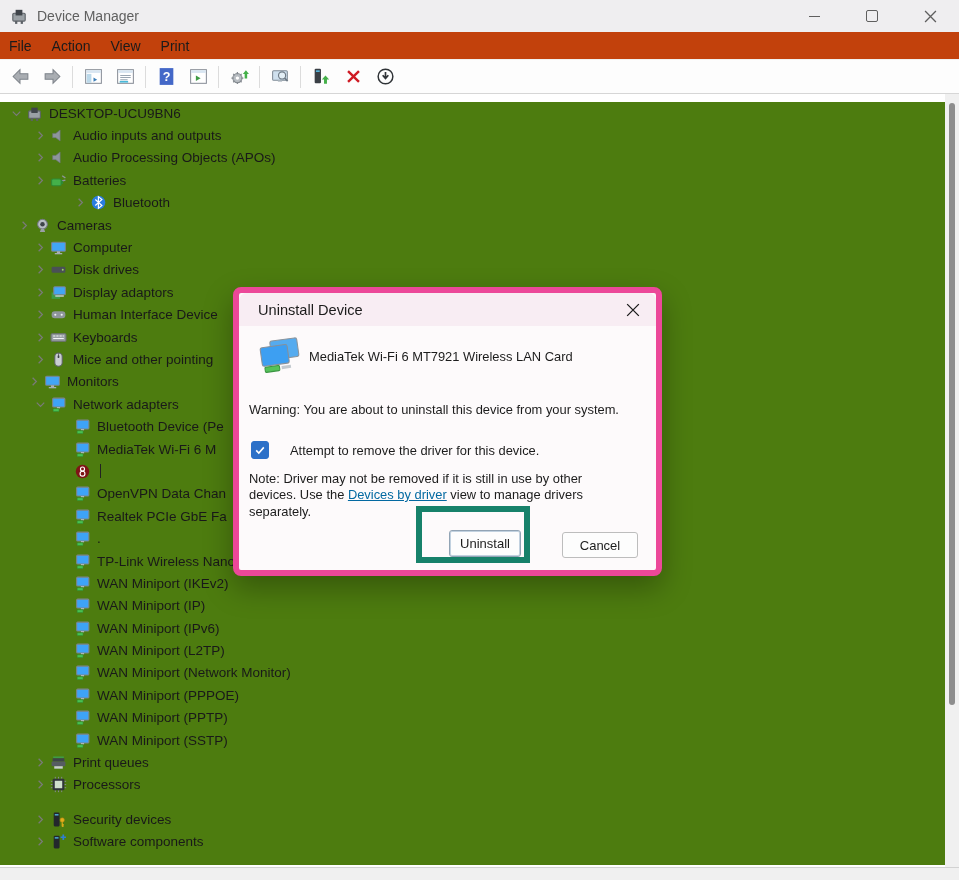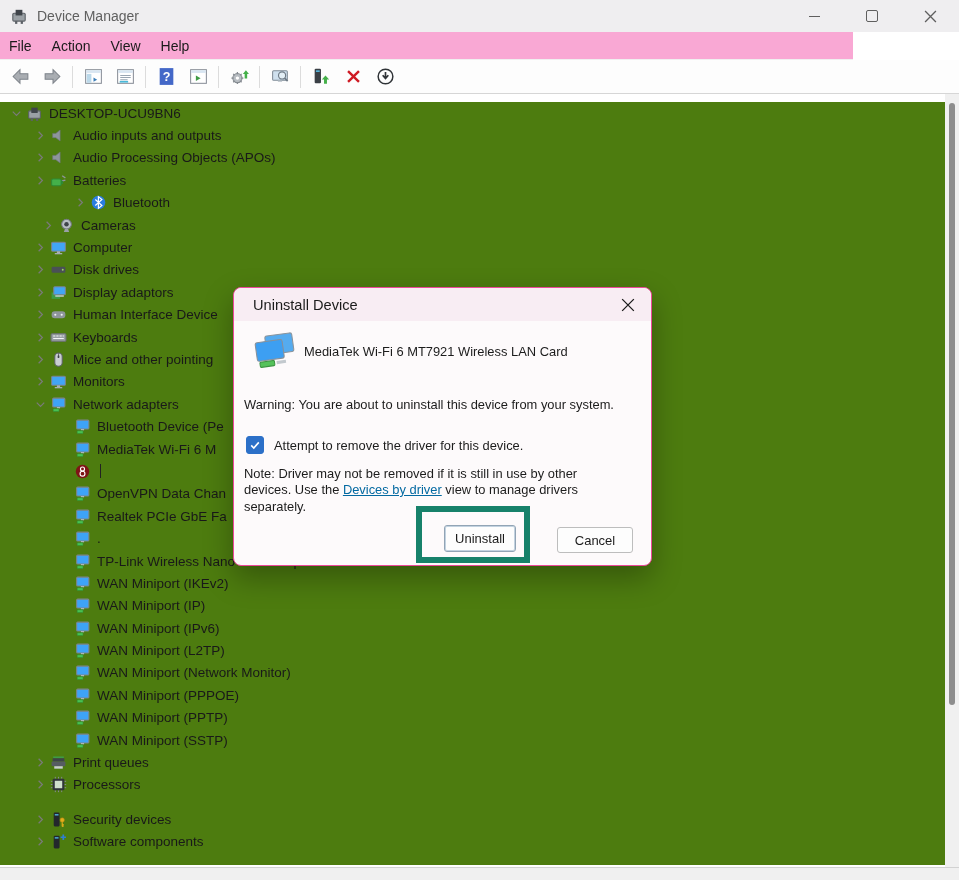--- a/index.html
+++ b/index.html
@@ -11,21 +11,21 @@
   .titlebar{position:absolute;left:0;top:0;width:959px;height:32px;background:#efeef0;
             display:flex;align-items:center;}
   .app-icon{margin-left:10px;width:18px;height:18px;display:flex;align-items:center;justify-content:center;}
   .win-title{margin-left:9px;font-size:14px;color:#606060;}
   .win-controls{position:absolute;right:0;top:0;height:32px;display:flex;}
   .win-btn{width:58px;height:32px;display:flex;align-items:center;justify-content:center;cursor:default;}
   .min-glyph{width:11px;height:0;border-top:1.4px solid #5f5f5f;}
   .max-glyph{width:10px;height:10px;border:1.2px solid #5f5f5f;border-radius:2px;}
 
   
-  .menubar{position:absolute;left:0;top:32px;width:853px;height:27px;background:#f9a8d4;
+  .menubar{position:absolute;left:0;top:32px;width:959px;height:27px;background:#c2410c;
            display:flex;align-items:center;border-bottom:1px solid #f0f0f0;}
   .menu-item{font-size:14px;color:#1b1b1b;padding:0 10px;}
   .menu-item:first-child{padding-left:9px;}
 
   
   .toolbar{position:absolute;left:0;top:60px;width:959px;height:33px;background:#fdfdfd;
            border-bottom:1px solid #d6d6d6;display:flex;align-items:center;}
   .tb-btn{width:30px;height:28px;display:flex;align-items:center;justify-content:center;margin:0 1px;}
   .tb-btn svg{width:21px;height:21px;}
   .tb-sep{width:1px;height:22px;background:#dcdcdc;margin:0 4px;}
@@ -44,35 +44,35 @@
   
   .vscroll{position:absolute;right:0;top:94px;width:14px;height:773px;background:#f0f0f0;}
   .vthumb{position:absolute;left:4px;top:9px;width:6px;height:602px;background:#8d8d8d;border-radius:3px;}
 
   
   .statusstrip{position:absolute;left:0;top:867px;width:959px;height:13px;background:#f0f0f0;
                border-top:1px solid #d2d2d2;}
 
   
   .dialog{position:absolute;left:233px;top:287px;width:417px;height:277px;background:#fdfafb;
-          border:1px solid #ec4899;border-radius:8px;box-shadow:0 12px 30px rgba(0,0,0,.30);z-index:40;}
+          border:6px solid #ec4899;border-radius:8px;box-shadow:0 12px 30px rgba(0,0,0,.30);z-index:40;}
   .dlg-titlebar{position:absolute;left:0;top:0;right:0;height:33px;background:#f8edf3;
                 border-radius:8px 8px 0 0;display:flex;align-items:center;}
   .dlg-title{margin-left:19px;font-size:14.6px;color:#1b1b1b;}
   .dlg-close{position:absolute;right:10px;top:4px;width:26px;height:26px;display:flex;
              align-items:center;justify-content:center;}
   .dlg-icon{position:absolute;left:16px;top:42px;width:48px;height:40px;}
   .dlg-devname{position:absolute;left:70px;top:56px;width:340px;font-size:12.9px;color:#1c1c1c;}
   .dlg-warning{position:absolute;left:10px;top:109px;width:400px;font-size:12.9px;color:#1c1c1c;}
   .dlg-checkrow{position:absolute;left:12px;top:148px;display:flex;align-items:center;}
   .checkbox{width:16px;height:16px;border-radius:3px;border:1px solid #888;background:#fff;
             display:flex;align-items:center;justify-content:center;flex:none;}
   .checkbox[data-checked="true"]{background:#2c70c8;border-color:#2c70c8;}
   .checkbox svg{width:12px;height:12px;}
-  .check-label{margin-left:10px;font-size:12.9px;color:#1c1c1c;}
+  .check-label{margin-left:21px;font-size:12.9px;color:#1c1c1c;}
   .dlg-note{position:absolute;left:10px;top:178px;width:366px;font-size:12.9px;color:#1c1c1c;line-height:16.4px;}
   .dlg-note a{color:#0369a1;text-decoration:underline;}
   .btn{position:absolute;background:#fdfdfd;font-size:13px;color:#1c1c1c;display:flex;
        align-items:center;justify-content:center;border-radius:3px;}
   .btn-uninstall{left:210px;top:237px;width:70px;height:25px;border:1px solid #92a4b5;
                  box-shadow:0 0 0 1px #c2d2e0 inset;}
   .btn-cancel{left:323px;top:239px;width:74px;height:24px;border:1px solid #bdbdbd;}
 
   
   .annotation{position:absolute;left:416px;top:506px;width:114px;height:57px;
@@ -105,21 +105,21 @@
             <path d="M1 1l10 10M11 1L1 11" stroke="#5f5f5f" stroke-width="1.2"></path>
           </svg>
       </div>
     </div>
   </div>
 
   <div class="menubar">
       <span class="menu-item">File</span>
       <span class="menu-item">Action</span>
       <span class="menu-item">View</span>
-      <span class="menu-item">Help</span>
+      <span class="menu-item">Print</span>
     </div>
 
   <div class="toolbar">
       <div class="lead"></div>
       <div class="tb-btn">
         <svg viewBox="0 0 20 20">
           <path d="M9.5 3.5 3 10l6.5 6.5v-3.8H17v-5.4H9.5z" fill="#a9adb2" stroke="#7e838a"></path>
         </svg>
       </div>
       <div class="tb-btn">
@@ -262,21 +262,21 @@
           </svg>
         </span>
         <span class="ticon">
           <svg viewBox="0 0 16 16">
             <circle cx="8" cy="8" r="6.4" fill="#2a7de1"></circle>
             <path d="M5 5.2l6.2 5.6-3.3 2.7V2.5l3.3 2.7-6.2 5.6" fill="none" stroke="#fff" stroke-width="1.1"></path>
           </svg>
         </span>
         <span class="tlabel">Bluetooth</span>
       </div>
-      <div class="trow" style="padding-left: 38px;">
+      <div class="trow" style="padding-left: 14px;">
         <span class="chev-box">
           <svg viewBox="0 0 16 16">
             <path d="M6 4l4 4-4 4" fill="none" stroke="#7a7a7a" stroke-width="1.3"></path>
           </svg>
         </span>
         <span class="ticon">
           <svg viewBox="0 0 16 16">
             <circle cx="8" cy="6.8" r="4.6" fill="#b9bfc5" stroke="#71777d"></circle>
             <circle cx="8" cy="6.8" r="2.1" fill="#3e444a"></circle>
             <path d="M5.5 14h5l-1-2.7h-3z" fill="#9aa0a6"></path>
@@ -365,21 +365,21 @@
         </span>
         <span class="ticon">
           <svg viewBox="0 0 16 16">
             <rect x="4.5" y="1.8" width="7" height="12.6" rx="3.5" fill="#caced2" stroke="#5c6166"></rect>
             <path d="M8 2v4" stroke="#5c6166" stroke-width=".8"></path>
             <rect x="7.2" y="4" width="1.6" height="2.6" rx=".8" fill="#3e444a"></rect>
           </svg>
         </span>
         <span class="tlabel">Mice and other pointing</span>
       </div>
-      <div class="trow" style="padding-left: 30px;">
+      <div class="trow" style="padding-left: 24px;">
         <span class="chev-box">
           <svg viewBox="0 0 16 16">
             <path d="M6 4l4 4-4 4" fill="none" stroke="#7a7a7a" stroke-width="1.3"></path>
           </svg>
         </span>
         <span class="ticon">
           <svg viewBox="0 0 16 16">
             <rect x="1.5" y="3" width="13" height="8.6" rx="1" fill="#42a5f5" stroke="#7c838a"></rect>
             <rect x="6.5" y="11.6" width="3" height="1.6" fill="#aab0b6"></rect>
             <rect x="4.5" y="13.2" width="7" height="1.2" fill="#aab0b6"></rect>

